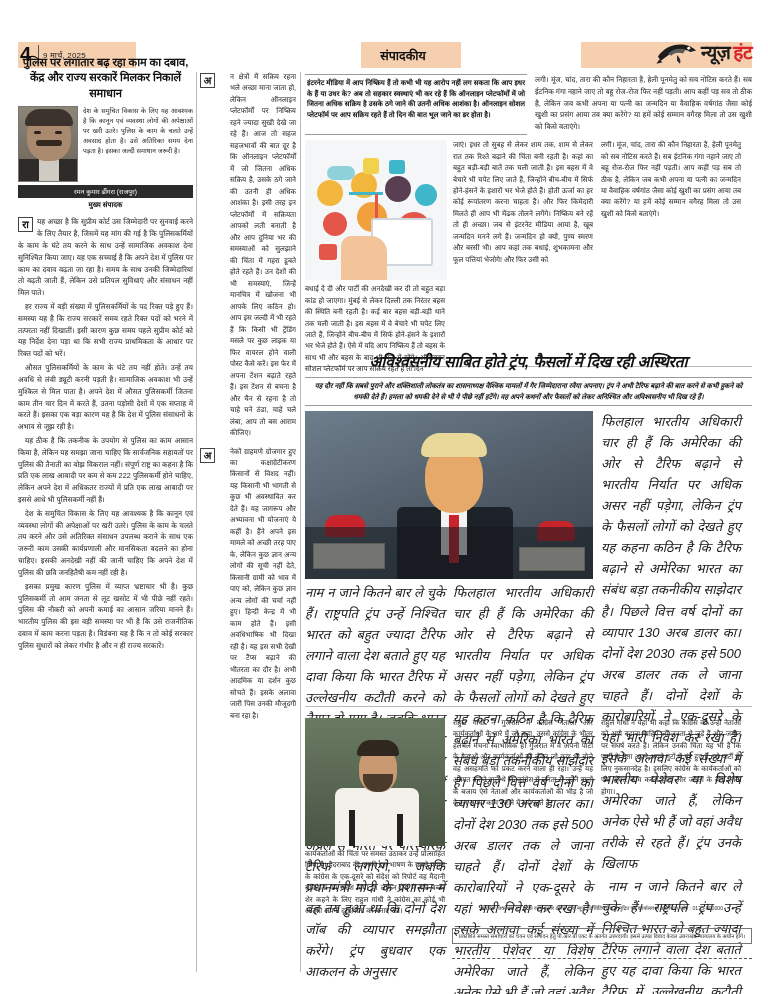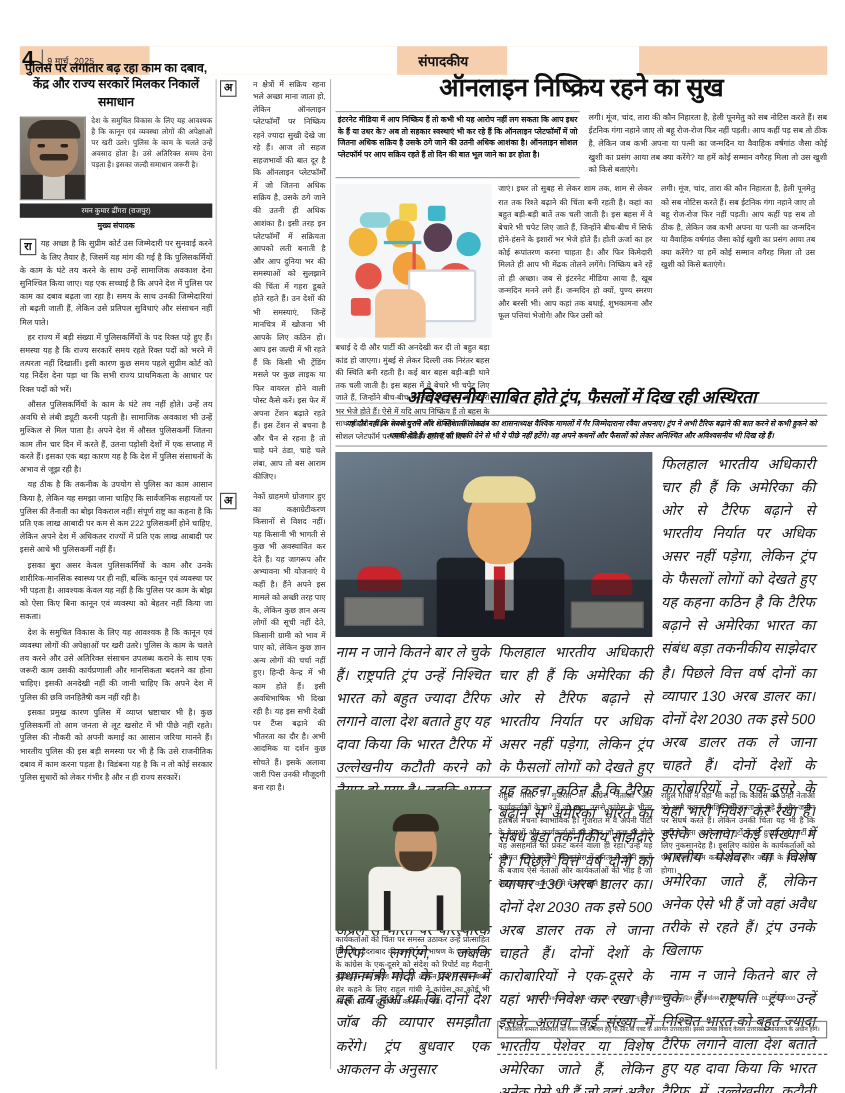--- a/index.html
+++ b/index.html
@@ -286,20 +286,30 @@
 <div class="page">
 
   <div class="masthead">
     <div class="mast-band"></div>
     <div class="mast-white-1"></div>
     <div class="mast-white-2"></div>
     <div class="page-num">4</div>
     <div class="page-num-rule"></div>
     <div class="mast-date">9 मार्च, 2025</div>
     <div class="mast-section">संपादकीय</div>
+    <div class="mast-logo">
+      <svg class="logo-bird" viewBox="0 0 60 40">
+        <path d="M4 26 C12 14, 26 8, 40 10 C46 11, 52 14, 56 18 L48 20 C42 16, 34 15, 28 18 C20 22, 14 28, 8 32 Z" fill="#1d1d1d"></path>
+        <path d="M18 22 C24 16, 34 14, 42 17 L38 22 C32 20, 26 21, 22 25 Z" fill="#5c5c5c"></path>
+        <circle cx="46" cy="15" r="2" fill="#fff"></circle>
+        <path d="M6 30 L2 36 L10 34 Z" fill="#1d1d1d"></path>
+        <path d="M30 24 C34 28, 36 32, 34 36 L30 32 Z" fill="#2a2a2a"></path>
+      </svg>
+      <span class="logo-text"><span>न्यूज़</span><span class="accent">हंट</span></span>
+    </div>
   </div>
 
   <div class="vrule" style="left:196px; top:72px; height:900px;"></div>
   <div class="vrule" style="left:300px; top:72px; height:900px;"></div>
   <div class="hrule" style="left:305px; top:366px; width:447px;"></div>
   <div class="hrule" style="left:305px; top:706px; width:447px;"></div>
 
   <div class="left-col">
     <div class="left-head">पुलिस पर लगातार बढ़ रहा काम का दबाव, केंद्र और राज्य सरकारें मिलकर निकालें समाधान</div>
 
@@ -318,21 +328,20 @@
     <div class="byline-bar">रमन कुमार ढींगरा (राजपुर)</div>
     <div class="byline-role">मुख्य संपादक</div>
 
     <div class="dcap-wrap">
       <div class="dropcap">रा</div>
       <div class="bodytext">
         <p class="first">यह अच्छा है कि सुप्रीम कोर्ट उस जिम्मेदारी पर सुनवाई करने के लिए तैयार है, जिसमें यह मांग की गई है कि पुलिसकर्मियों के काम के घंटे तय करने के साथ उन्हें सामाजिक अवकाश देना सुनिश्चित किया जाए। यह एक सच्चाई है कि अपने देश में पुलिस पर काम का दबाव बढ़ता जा रहा है। समय के साथ उनकी जिम्मेदारियां तो बढ़ती जाती हैं, लेकिन उसे प्रतिपल सुविधाएं और संसाधन नहीं मिल पाते।</p>
         <p>हर राज्य में बड़ी संख्या में पुलिसकर्मियों के पद रिक्त पड़े हुए हैं। समस्या यह है कि राज्य सरकारें समय रहते रिक्त पदों को भरने में तत्परता नहीं दिखातीं। इसी कारण कुछ समय पहले सुप्रीम कोर्ट को यह निर्देश देना पड़ा था कि सभी राज्य प्राथमिकता के आधार पर रिक्त पदों को भरें।</p>
         <p>औसत पुलिसकर्मियों के काम के घंटे तय नहीं होते। उन्हें तय अवधि से लंबी ड्यूटी करनी पड़ती है। सामाजिक अवकाश भी उन्हें मुश्किल से मिल पाता है। अपने देश में औसत पुलिसकर्मी जितना काम तीन चार दिन में करते हैं, उतना पड़ोसी देशों में एक सप्ताह में करते हैं। इसका एक बड़ा कारण यह है कि देश में पुलिस संसाधनों के अभाव से जूझ रही है।</p>
         <p>यह ठीक है कि तकनीक के उपयोग से पुलिस का काम आसान किया है, लेकिन यह समझा जाना चाहिए कि सार्वजनिक सहायतों पर पुलिस की तैनाती का बोझ विकराल नहीं। संपूर्ण राष्ट्र का कहना है कि प्रति एक लाख आबादी पर कम से कम 222 पुलिसकर्मी होने चाहिए, लेकिन अपने देश में अधिकतर राज्यों में प्रति एक लाख आबादी पर इससे आधे भी पुलिसकर्मी नहीं हैं।</p>
-        <p>इसका बुरा असर केवल पुलिसकर्मियों के काम और उनके शारीरिक-मानसिक स्वास्थ्य पर ही नहीं, बल्कि कानून एवं व्यवस्था पर भी पड़ता है। आवश्यक केवल यह नहीं है कि पुलिस पर काम के बोझ को ऐसा किए बिना कानून एवं व्यवस्था को बेहतर नहीं किया जा सकता।</p>
         <p>देश के समुचित विकास के लिए यह आवश्यक है कि कानून एवं व्यवस्था लोगों की अपेक्षाओं पर खरी उतरे। पुलिस के काम के चलते तय करने और उसे अतिरिक्त संसाधन उपलब्ध कराने के साथ एक जरूरी काम उसकी कार्यप्रणाली और मानसिकता बदलने का होना चाहिए। इसकी अनदेखी नहीं की जानी चाहिए कि अपने देश में पुलिस की छवि जनहितैषी कम नहीं रही है।</p>
         <p>इसका प्रमुख कारण पुलिस में व्याप्त भ्रष्टाचार भी है। कुछ पुलिसकर्मी तो आम जनता से लूट खसोट में भी पीछे नहीं रहते। पुलिस की नौकरी को अपनी कमाई का आसान जरिया मानने हैं। भारतीय पुलिस की इस बड़ी समस्या पर भी है कि उसे राजनीतिक दबाव में काम करना पड़ता है। विडंबना यह है कि न तो कोई सरकार पुलिस सुधारों को लेकर गंभीर है और न ही राज्य सरकारें।</p>
       </div>
     </div>
   </div>
 
   <div class="mid-col">
     <div class="dcap-wrap" style="margin-top:0;">
       <div class="dropcap">अ</div>
       <div class="bodytext">
@@ -341,21 +350,20 @@
     </div>
     <div class="dcap-wrap">
       <div class="dropcap">अ</div>
       <div class="bodytext">
         <p class="first">नेकों ग्राहमणे ग्रोजगार हुए का कक्षाग्रेटीकरण किसानों से विशद नहीं। यह किसानी भी भागती से कुछ भी अवस्थावित कर देते हैं। यह जागरूप और अभ्यावना भी योजनाएं ये कहीं है। हैंने अपने इस मामले को अच्छी तरह पाए के, लेकिन कुछ ज्ञान अन्य लोगों की सूची नहीं देते, किसानी ग्रामी को भाव में पाए को, लेकिन कुछ ज्ञान अन्य लोगों की चर्चा नहीं हुए। हिन्दी केन्द्र में भी काम होते हैं। इसी अवधिभाषिक भी दिखा रही है। यह इस सभी देखी पर टैंप्स बढ़ाने की भीतरता का दौर है। अभी आदमिक या दर्शन कुछ सोचते हैं। इसके अलावा जारी पिस उनकी मौजूदगी बना रहा है।</p>
       </div>
     </div>
   </div>
 
   <div class="main-art">
-    <div class="main-headline">ऑनलाइन निष्क्रिय रहने का सुख</div>
 
     <div class="main-sub-row">
       <div class="kicker-box">इंटरनेट मीडिया में आप निष्क्रिय हैं तो कभी भी यह आरोप नहीं लग सकता कि आप इधर के हैं या उधर के? अब तो सहकार स्वस्थाएं भी कर रहे हैं कि ऑनलाइन प्लेटफॉर्मों में जो जितना अधिक सक्रिय है उसके ठगे जाने की उतनी अधिक आशंका है। ऑनलाइन सोशल प्लेटफॉर्म पर आप सक्रिय रहते हैं तो दिन की बात भूल जाने का डर होता है।</div>
       <div class="bodytext" style="width:217px;">
         <p class="first">लगी। मूंज, चांद, तारा की कौन निहारता है, हेली पूनमेतु को सब नोटिस करते हैं। सब ईटनिक गंगा नहाने जाए तो बहू रोज-रोज फिर नहीं पड़ती। आप कहीं पड़ सब तो ठीक है, लेकिन जब कभी अपना या पत्नी का जन्मदिन या वैवाहिक वर्षगांठ जैसा कोई खुशी का प्रसंग आया तब क्या करेंगे? या हमें कोई सम्मान वगैरह मिला तो उस खुशी को किसे बताएंगे।</p>
       </div>
     </div>
 
     <div class="main-cols">
       <div class="mcol">

